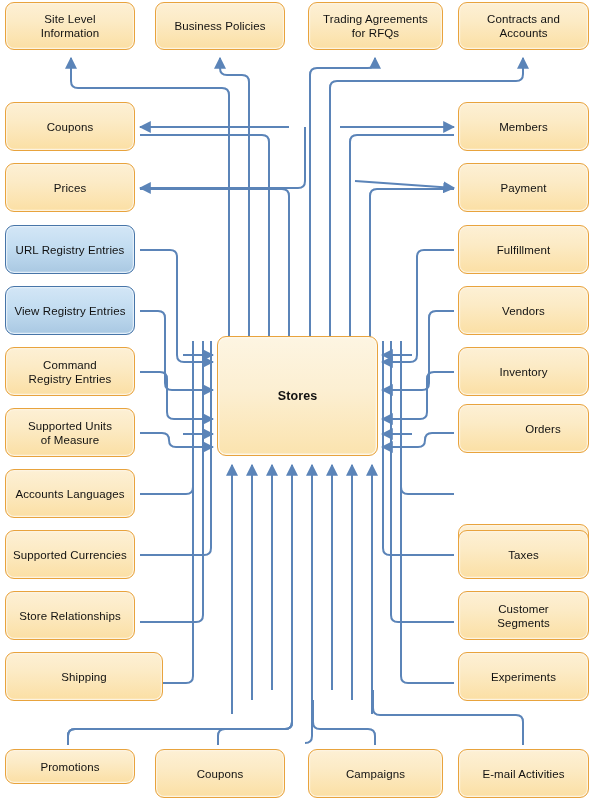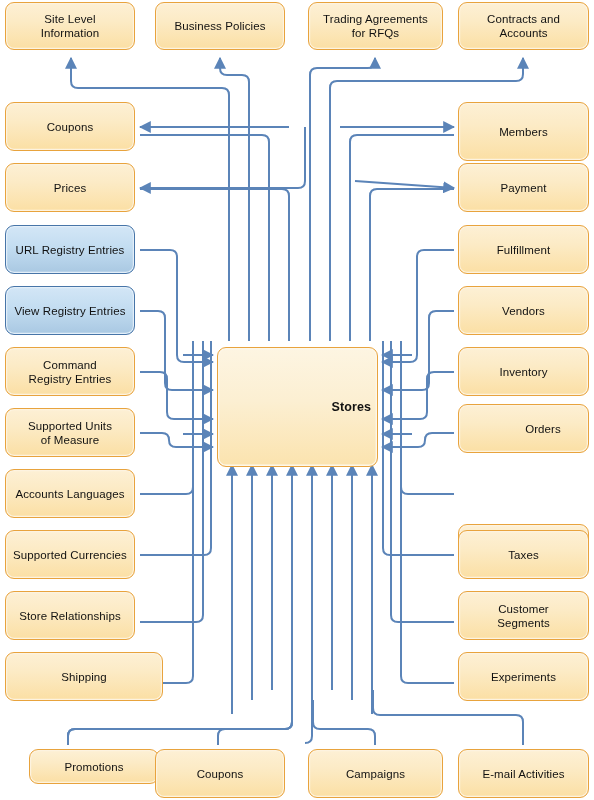--- a/index.html
+++ b/index.html
@@ -129,21 +129,21 @@
       <path d="M 352 545 L 352 700"></path>
       <path d="M 372 545 L 372 714"></path>
 
       <path d="M 68 745 L 68 736 Q 68 729 75 729 L 285 729 Q 292 729 292 722 L 292 545"></path>
       <path d="M 218 745 L 218 736 Q 218 729 225 729 L 285 729 Q 292 729 292 722 L 292 700"></path>
       <path d="M 375 745 L 375 736 Q 375 729 368 729 L 320 729 Q 313 729 313 722 L 313 700"></path>
       <path d="M 523 745 L 523 722 Q 523 715 516 715 L 380 715 Q 373 715 373 708 L 373 690"></path>
     </g>
   </svg>
 
-  <div class="node hub" style="position: absolute; left: 217px; top: 347px; width: 161px; height: 120px; justify-content: flex-end;">
+  <div class="node hub" style="position: absolute; left: 217px; top: 336px; width: 161px; height: 120px;">
     <span class="label">Stores</span>
   </div>
 
   <div id="group-top">
       <div class="node orange" style="left: 5px; top: 2px; width: 130px; height: 48px;">
         <span class="label">Site Level
 Information</span>
       </div>
       <div class="node orange" style="left: 155px; top: 2px; width: 130px; height: 48px;">
         <span class="label">Business Policies</span>
@@ -188,21 +188,21 @@
         <span class="label">Store Relationships</span>
       </div>
       <div class="node orange" style="left: 5px; top: 652px; width: 158px; height: 49px;">
         <span class="label">Shipping</span>
       </div>
     </div>
   <div id="group-right">
       <div class="node orange" style="left: 458px; top: 225px; width: 131px; height: 49px;">
         <span class="label">Fulfillment</span>
       </div>
-      <div class="node orange" style="left: 458px; top: 102px; width: 131px; height: 59px;">
+      <div class="node orange" style="left: 458px; top: 102px; width: 131px; height: 49px;">
         <span class="label">Members</span>
       </div>
       <div class="node orange" style="left: 458px; top: 163px; width: 131px; height: 49px;">
         <span class="label">Payment</span>
       </div>
       <div class="node orange" style="left: 458px; top: 286px; width: 131px; height: 49px;">
         <span class="label">Vendors</span>
       </div>
       <div class="node orange" style="left: 458px; top: 347px; width: 131px; height: 49px;">
         <span class="label">Inventory</span>
@@ -218,21 +218,21 @@
       </div>
       <div class="node orange" style="left: 458px; top: 591px; width: 131px; height: 49px;">
         <span class="label">Customer
 Segments</span>
       </div>
       <div class="node orange" style="left: 458px; top: 652px; width: 131px; height: 49px;">
         <span class="label">Experiments</span>
       </div>
     </div>
   <div id="group-bottom">
-      <div class="node orange" style="left: 5px; top: 749px; width: 130px; height: 35px; margin-left: 24px;">
+      <div class="node orange" style="left: 5px; top: 749px; width: 130px; height: 35px;">
         <span class="label">Promotions</span>
       </div>
       <div class="node orange" style="left: 155px; top: 749px; width: 130px; height: 49px;">
         <span class="label">Coupons</span>
       </div>
       <div class="node orange" style="left: 308px; top: 749px; width: 135px; height: 49px;">
         <span class="label">Campaigns</span>
       </div>
       <div class="node orange" style="left: 458px; top: 749px; width: 131px; height: 49px;">
         <span class="label">E-mail Activities</span>

